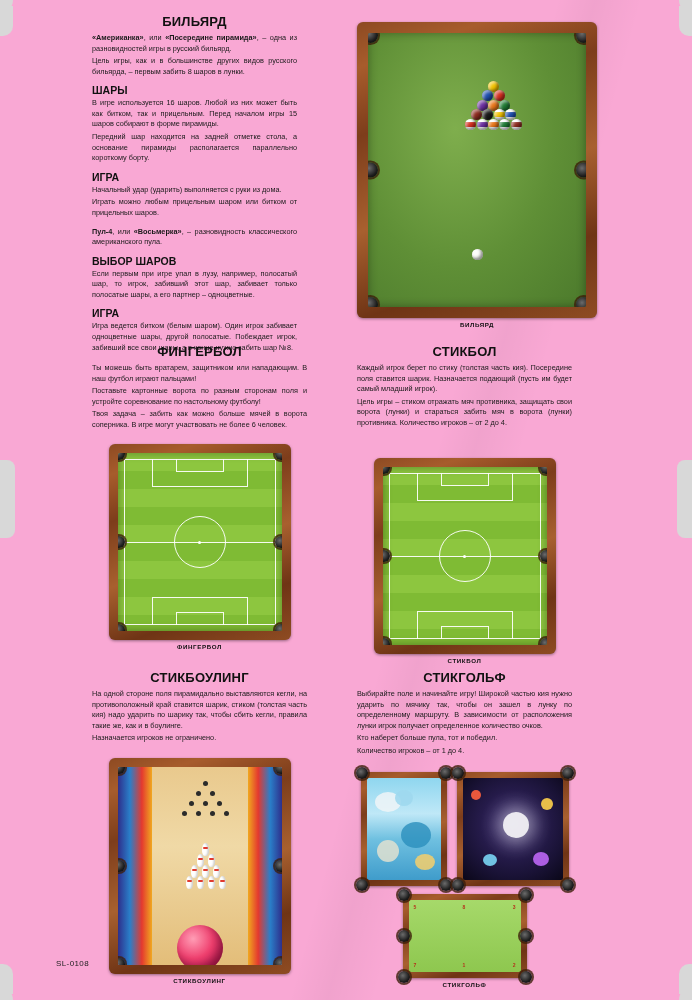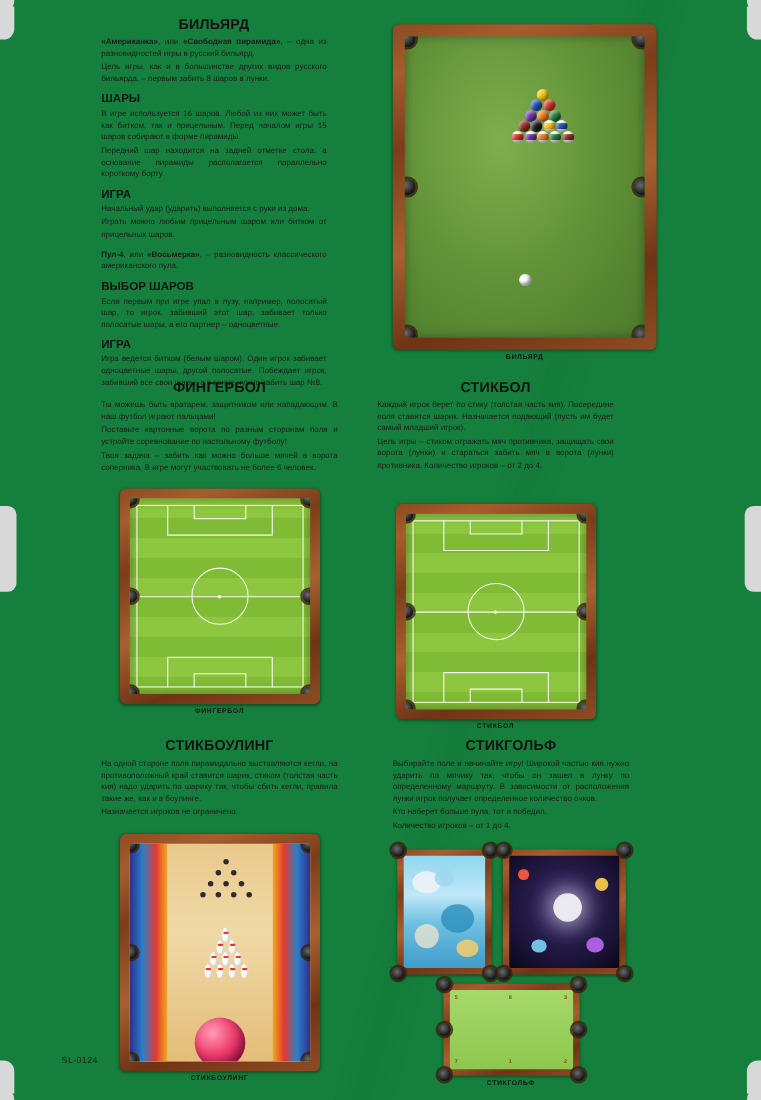--- a/index.html
+++ b/index.html
@@ -6,21 +6,21 @@
   html, body { margin:0; padding:0; }
   body {
     width: 692px; height: 1000px;
     background: #d8d8d8;
     font-family: "Liberation Sans", sans-serif;
     overflow: hidden;
   }
   .page {
     position: relative;
     width: 692px; height: 1000px;
-    background: #15803d;
+    background: #f9a8d4;
     overflow: hidden;
   }
   
   .corner {
     position: absolute;
     width: 26px; height: 26px;
     background: #d8d8d8;
   }
   .corner.tl { left:-13px; top:-13px; border-radius:50%; }
   .corner.tr { right:-13px; top:-13px; border-radius:50%; }
@@ -76,21 +76,21 @@
     margin-top:3px;
     color:#111;
   }
 
   
   .billiard-text { position:absolute; left:92px; top:14px; width:205px; }
   .billiard-img { position:absolute; left:357px; top:22px; width:240px; }
 
   
   .col-left { position:absolute; left:92px; top:344px; width:215px; }
-  .col-right { position:absolute; left:343px; top:344px; width:215px; }
+  .col-right { position:absolute; left:357px; top:344px; width:215px; }
 
   
   .col-left2 { position:absolute; left:92px; top:670px; width:215px; }
   .col-right2 { position:absolute; left:357px; top:670px; width:215px; }
 
   .code {
     position:absolute; left:56px; bottom:32px;
     font-size:8px; color:#222; letter-spacing:.4px;
   }
   .wood {
@@ -210,21 +210,21 @@
   <div class="notch ltop"></div>
   <div class="notch rtop"></div>
   <div class="notch lbot"></div>
   <div class="notch rbot"></div>
 
   <div class="content">
 
     <div class="billiard-text">
       <h2 class="sec-title">БИЛЬЯРД</h2>
       <p class="body">
-        <span class="b">«Американка»</span>, или <span class="b">«Свободная пирамида»</span>, – одна из разновидностей игры в русский бильярд.
+        <span class="b">«Американка»</span>, или <span class="b">«Посередине пирамида»</span>, – одна из разновидностей игры в русский бильярд.
       </p>
       <p class="body">Цель игры, как и в большинстве других видов русского бильярда, – первым забить 8 шаров в лунки.</p>
 
       <h3 class="sub">ШАРЫ</h3>
       <p class="body">В игре используется 16 шаров. Любой из них может быть как битком, так и прицельным. Перед началом игры 15 шаров собирают в форме пирамиды.</p>
       <p class="body">Передний шар находится на задней отметке стола, а основание пирамиды располагается параллельно короткому борту.</p>
 
       <h3 class="sub">ИГРА</h3>
       <p class="body">Начальный удар (ударить) выполняется с руки из дома.</p>
       <p class="body">Играть можно любым прицельным шаром или битком от прицельных шаров.</p>
@@ -438,15 +438,15 @@
               <div class="pocket sm pk-br"></div>
               <div class="pocket sm pk-lm"></div>
               <div class="pocket sm pk-rm"></div>
             </div>
             <div class="caption">СТИКГОЛЬФ</div>
           </div>
         </div>
       </div>
     </div>
 
-    <div class="code">SL-0124</div>
+    <div class="code">SL-0108</div>
   </div>
 </div>
 
 </body></html>

